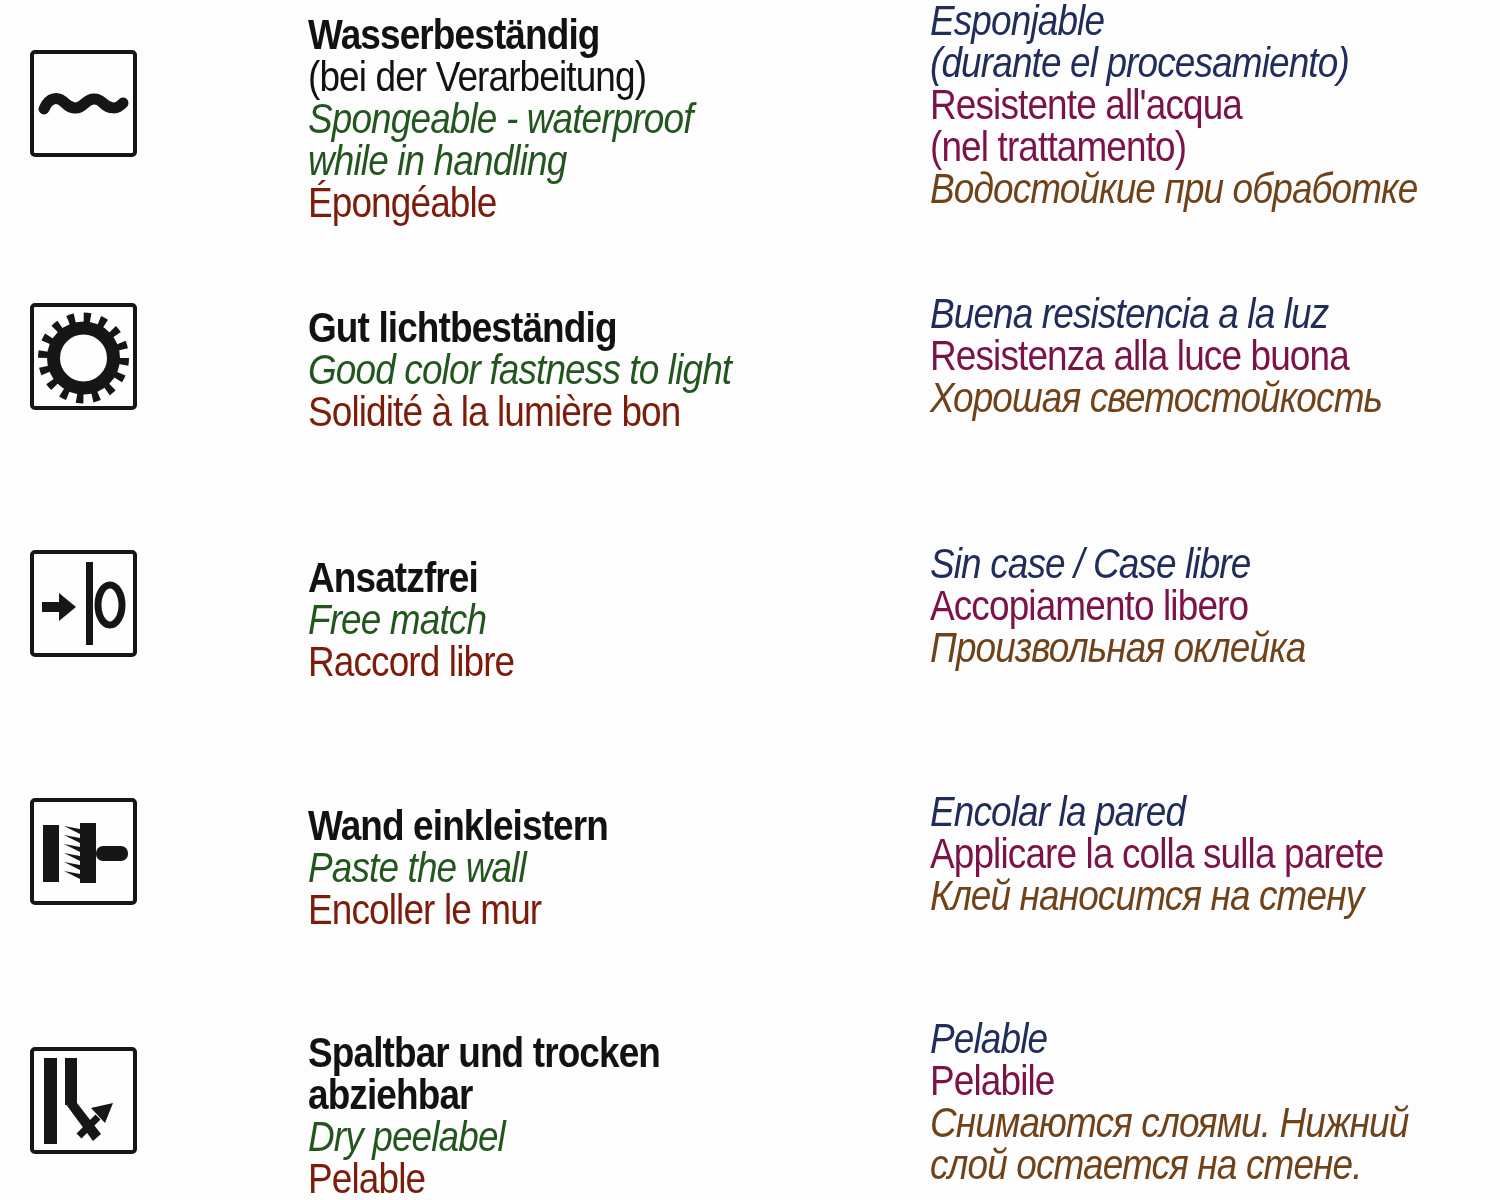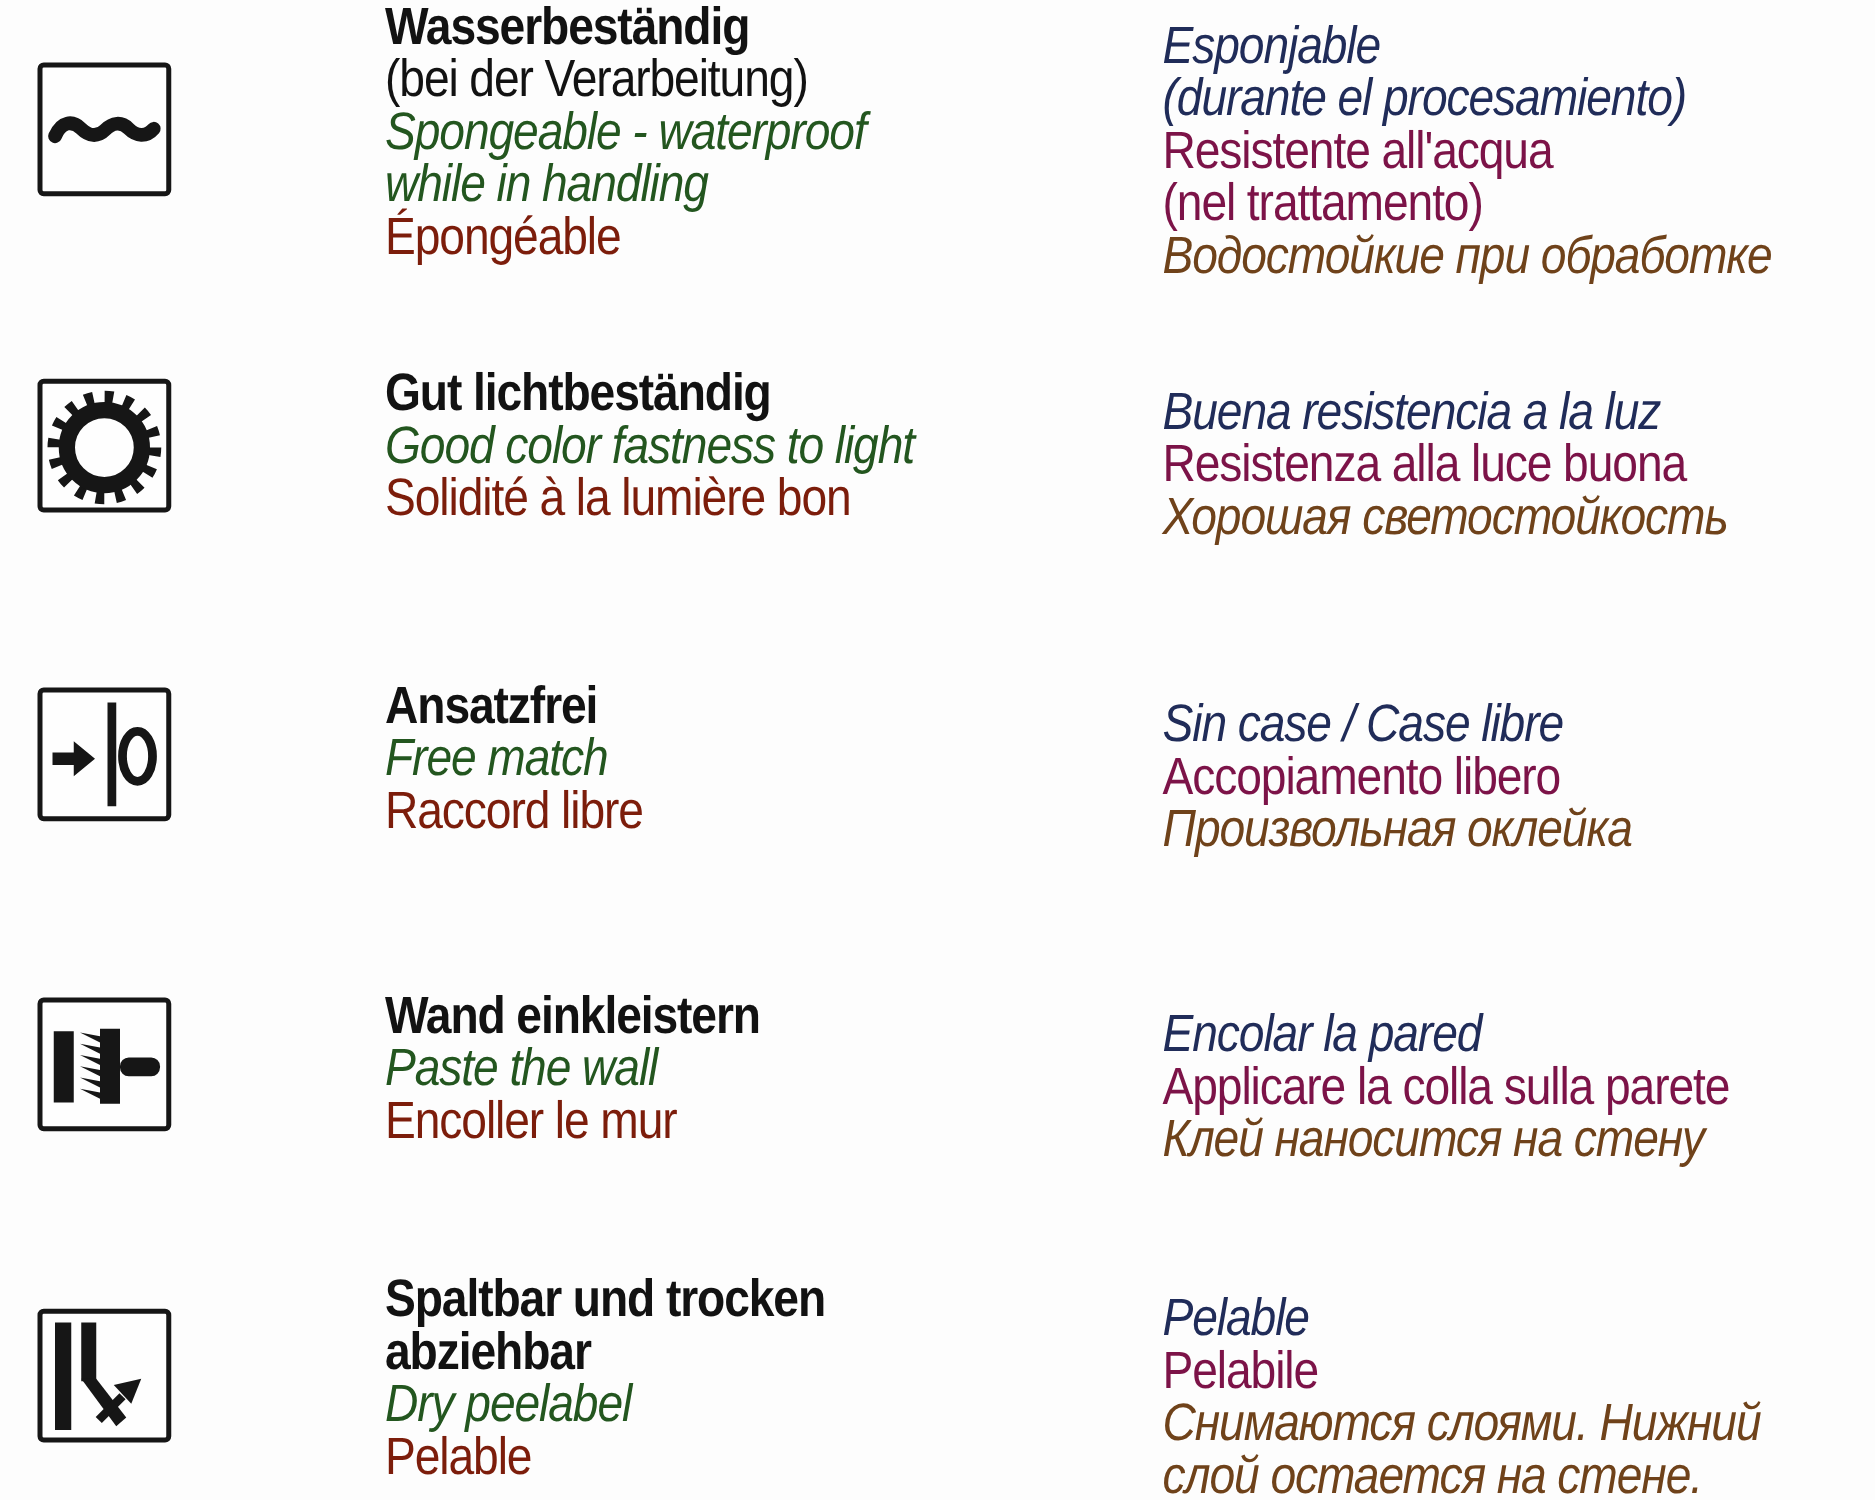--- a/index.html
+++ b/index.html
@@ -13,22 +13,22 @@
   .row { position: absolute; left: 0; width: 1500px; }
   .icon-box {
     position: absolute; left: 30px;
     width: 99px; height: 99px;
     border: 4px solid #161616;
     border-radius: 5px;
     background: #fefefe;
     color: #161616;
   }
   .icon-box svg { width: 99px; height: 99px; display: block; }
-  .col-mid  { position: absolute; left: 308px; top: 0; }
-  .col-right{ position: absolute; left: 930px; top: 15px; }
+  .col-mid  { position: absolute; left: 308px; top: 14px; }
+  .col-right{ position: absolute; left: 930px; top: 0; }
   .line {
     font-size: 42px;
     line-height: 42px;
     letter-spacing: -1px;
     white-space: nowrap;
     transform: scaleX(0.88);
     transform-origin: 0 0;
   }
   .l-de-bold { font-weight: 700; color: var(--c-de, #121212); }
   .l-de      { color: var(--c-de, #121212); }

